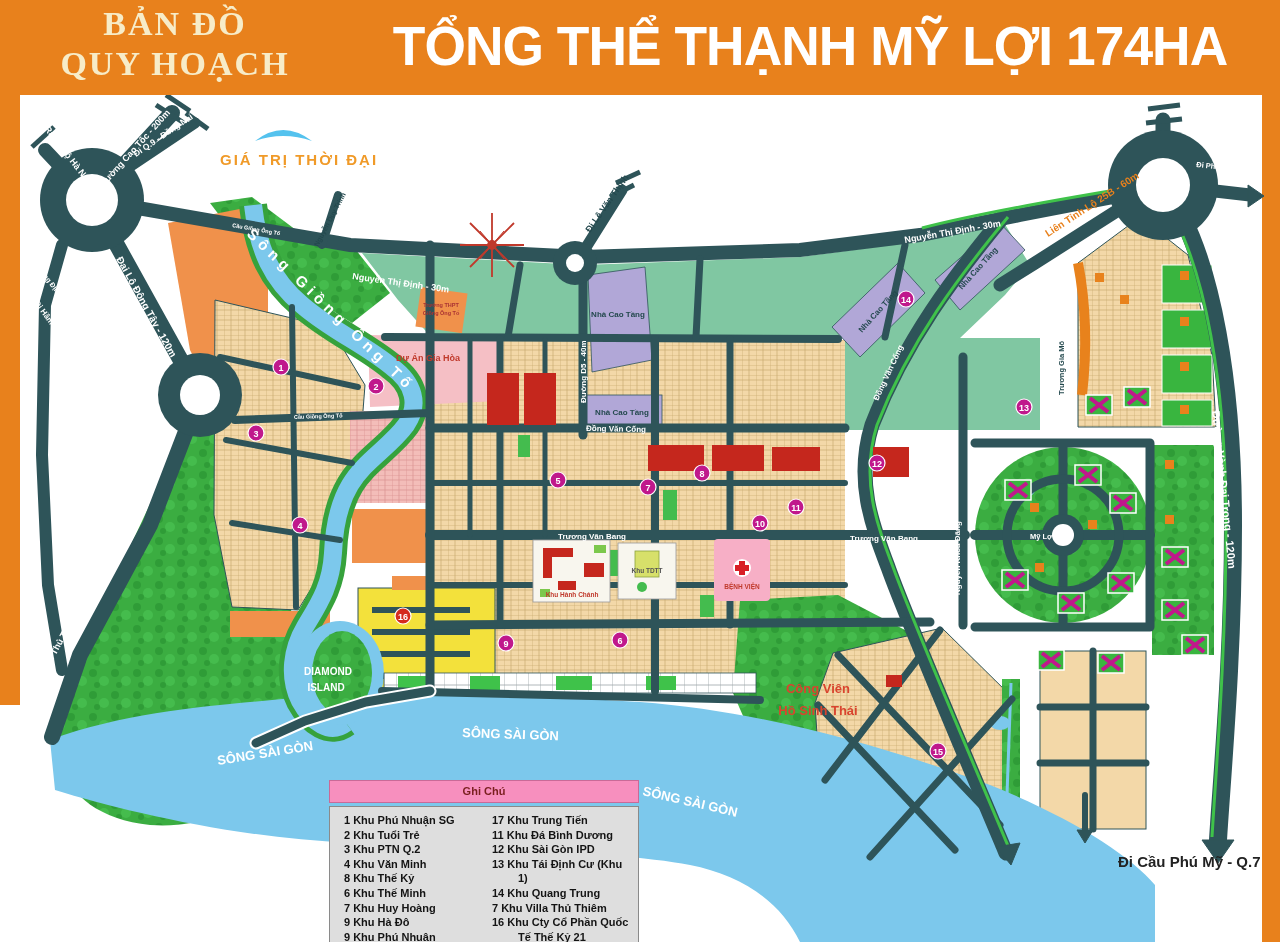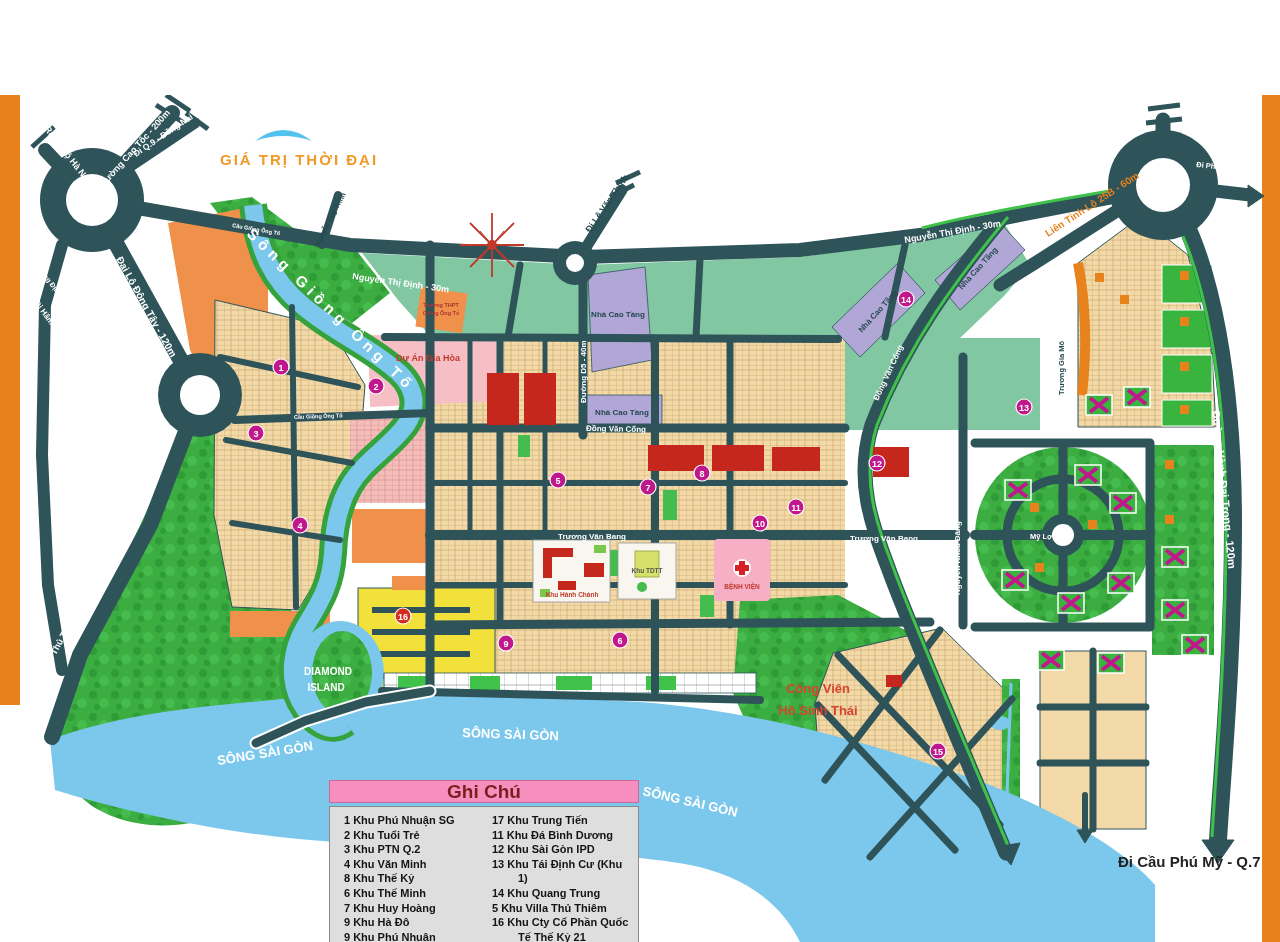--- a/index.html
+++ b/index.html
@@ -17,31 +17,38 @@
   .strip.left{left:0;top:95px;width:20px;height:610px;}
   .strip.right{right:0;top:95px;width:18px;height:847px;}
   
   svg.map{position:absolute;left:0;top:95px;}
   svg text{font-family:"Liberation Sans",sans-serif;}
   .rlab{fill:#fff;font-weight:bold;}
   .dlab{fill:#24494E;font-weight:bold;}
   
   .legend{position:absolute;left:329px;top:780px;width:310px;}
   .legend-hd{background:#F78FBE;border:1px solid #C96A97;height:21px;line-height:21px;
-             text-align:center;font-weight:bold;font-size:19px;color:#7A1F1F;}
+             text-align:center;font-weight:bold;font-size:11px;color:#7A1F1F;}
   .legend-box{margin-top:3px;background:#DEDEDE;border:1px solid #8a8a8a;
               padding:6px 4px 6px 14px;display:flex;gap:6px;}
   .legend-col{flex:1;font-size:11px;font-weight:bold;color:#141414;line-height:14.6px;}
   .legend-col .legend-item{padding-left:26px;text-indent:-26px;white-space:normal;}
 </style>
 </head>
 <body>
 
 <div class="stage">
 
+  <div class="hdr">
+    <div class="hdr-left">
+      <div>BẢN ĐỒ</div>
+      <div>QUY HOẠCH</div>
+    </div>
+    <div class="hdr-title">TỔNG THỂ THẠNH MỸ LỢI 174HA</div>
+  </div>
   <div class="strip left"></div>
   <div class="strip right"></div>
 
   <svg class="map" width="1280" height="847" viewBox="0 0 1280 847">
     <defs>
       <pattern id="forest" width="22" height="22" patternUnits="userSpaceOnUse">
         <rect width="22" height="22" fill="#3BAD41"></rect>
         <circle cx="5" cy="6" r="4" fill="#2F9C37"></circle>
         <circle cx="16" cy="14" r="5" fill="#45BC4D"></circle>
         <circle cx="9" cy="18" r="3" fill="#2F9C37"></circle>
@@ -398,19 +405,19 @@
           <div class="legend-item">7 Khu Huy Hoàng</div>
           <div class="legend-item">9 Khu Hà Đô</div>
           <div class="legend-item">9 Khu Phú Nhuận</div>
         </div>
       <div class="legend-col" id="legend-col-right">
           <div class="legend-item">17 Khu Trung Tiến</div>
           <div class="legend-item">11 Khu Đá Bình Dương</div>
           <div class="legend-item">12 Khu Sài Gòn IPD</div>
           <div class="legend-item">13 Khu Tái Định Cư (Khu 1)</div>
           <div class="legend-item">14 Khu Quang Trung</div>
-          <div class="legend-item">5 Khu Villa Thủ Thiêm</div>
+          <div class="legend-item">7 Khu Villa Thủ Thiêm</div>
           <div class="legend-item">16 Khu Cty Cổ Phần Quốc Tế Thế Kỷ 21</div>
         </div>
     </div>
   </div>
 
 </div>
 
 </body></html>

